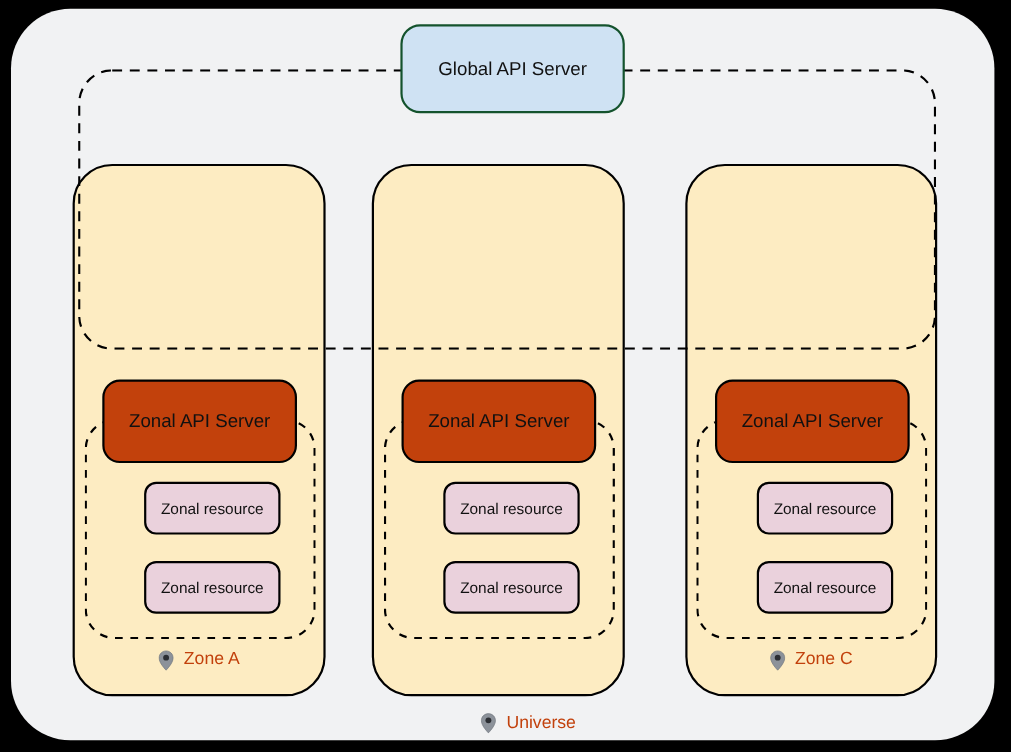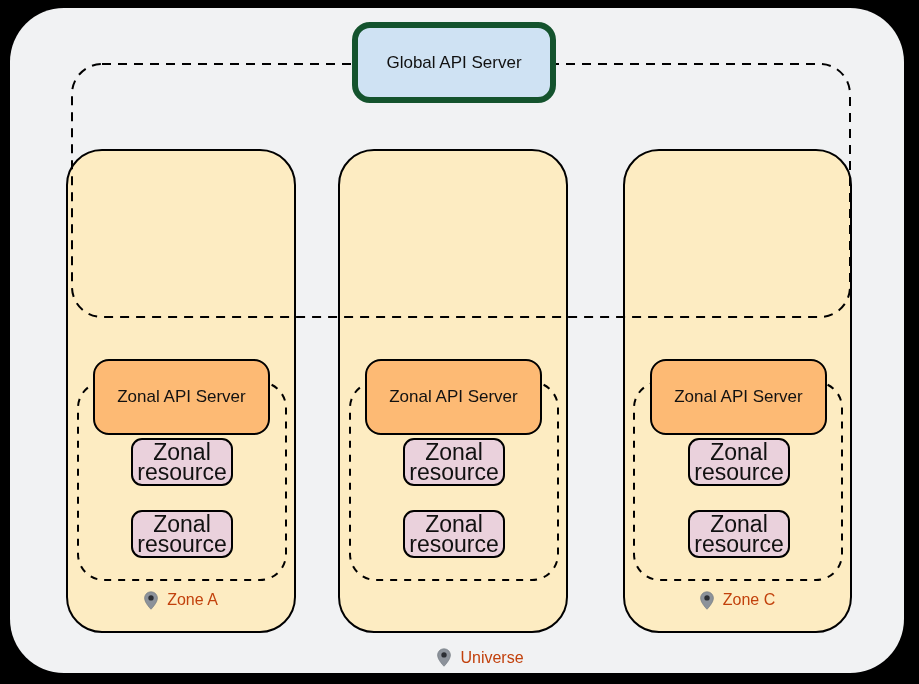--- a/index.html
+++ b/index.html
@@ -47,59 +47,59 @@
     border-radius: 7px;
     box-sizing: border-box;
     display: flex; align-items: center; justify-content: center;
     font-size: 17px;
     z-index: 4;
   }
   .bar-project { top: 193px; }
   .bar-global-resource { top: 251px; }
   .global-api {
     position: absolute;
-    left: 352px; top: 22px;
+    left: 364px; top: 22px;
     width: 204px; height: 81px;
     background: #cfe2f3;
-    border: 6px solid #14532d;
+    border: 2px solid #14532d;
     border-radius: 18px;
     box-sizing: border-box;
     display: flex; align-items: center; justify-content: center;
     font-size: 17px;
     z-index: 5;
   }
   .zonal-dashed {
     position: absolute;
     left: 9px; top: 230px;
     z-index: 1;
   }
   .zone-c .zonal-dashed { left: 8px; }
   .zonal-api {
     position: absolute;
-    left: 25px; top: 208px;
+    left: 25px; top: 194px;
     width: 177px; height: 76px;
-    background: #fdba74;
+    background: #c2410c;
     border: 2px solid #000;
     border-radius: 16px;
     box-sizing: border-box;
     display: flex; align-items: center; justify-content: center;
     font-size: 17px;
     z-index: 2;
   }
   .resource {
     position: absolute;
     left: 63px;
-    width: 102px; height: 48px;
+    width: 124px; height: 48px;
     background: #ead1dc;
     border: 2px solid #000;
     border-radius: 11px;
     box-sizing: border-box;
     display: flex; align-items: center; justify-content: center;
     text-align: center;
-    font-size: 23px;
+    font-size: 14px;
     line-height: 20px;
     z-index: 2;
   }
   .resource-1 { top: 287px; }
   .resource-2 { top: 359px; }
   .label-row {
     position: absolute;
     left: 0; right: 0;
     display: flex; align-items: center; justify-content: center;
     gap: 9px;

